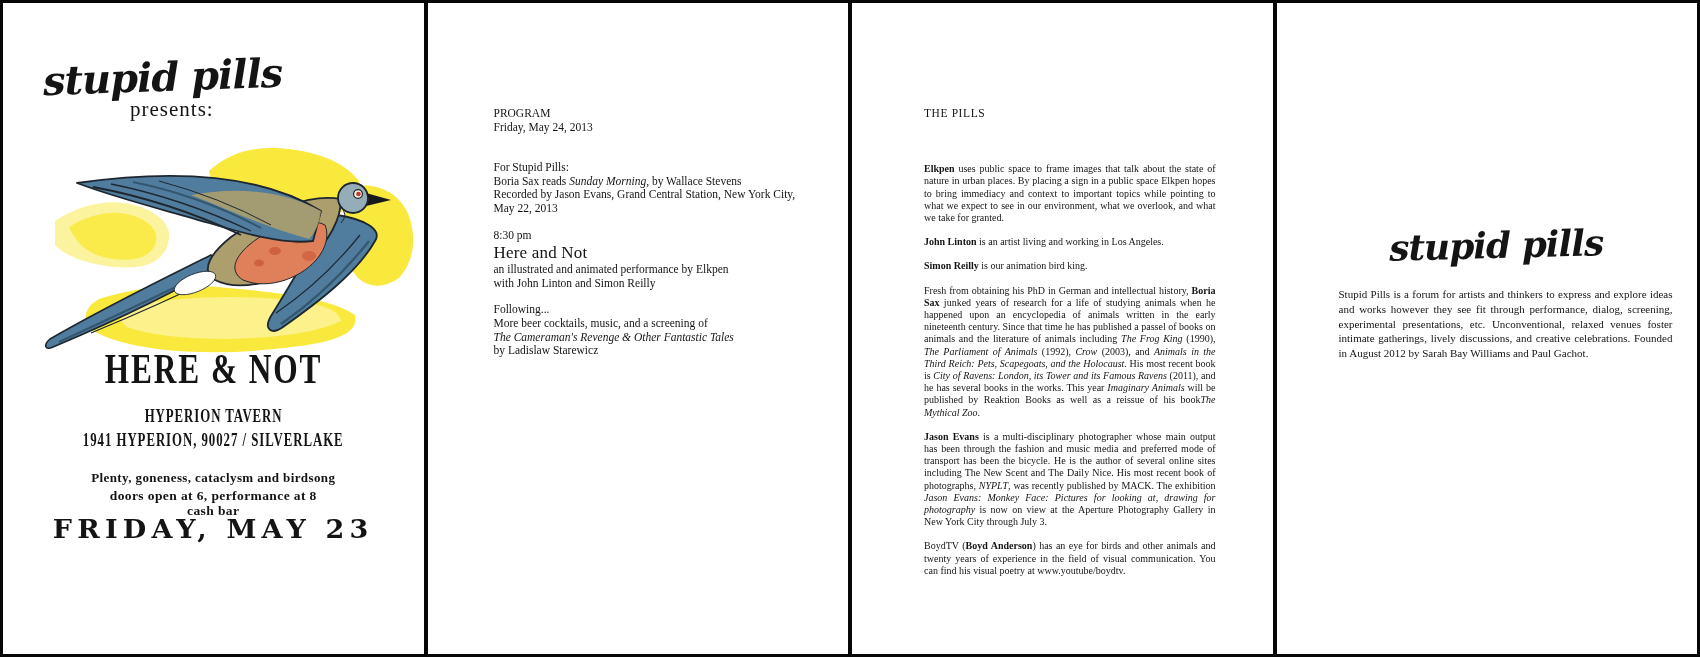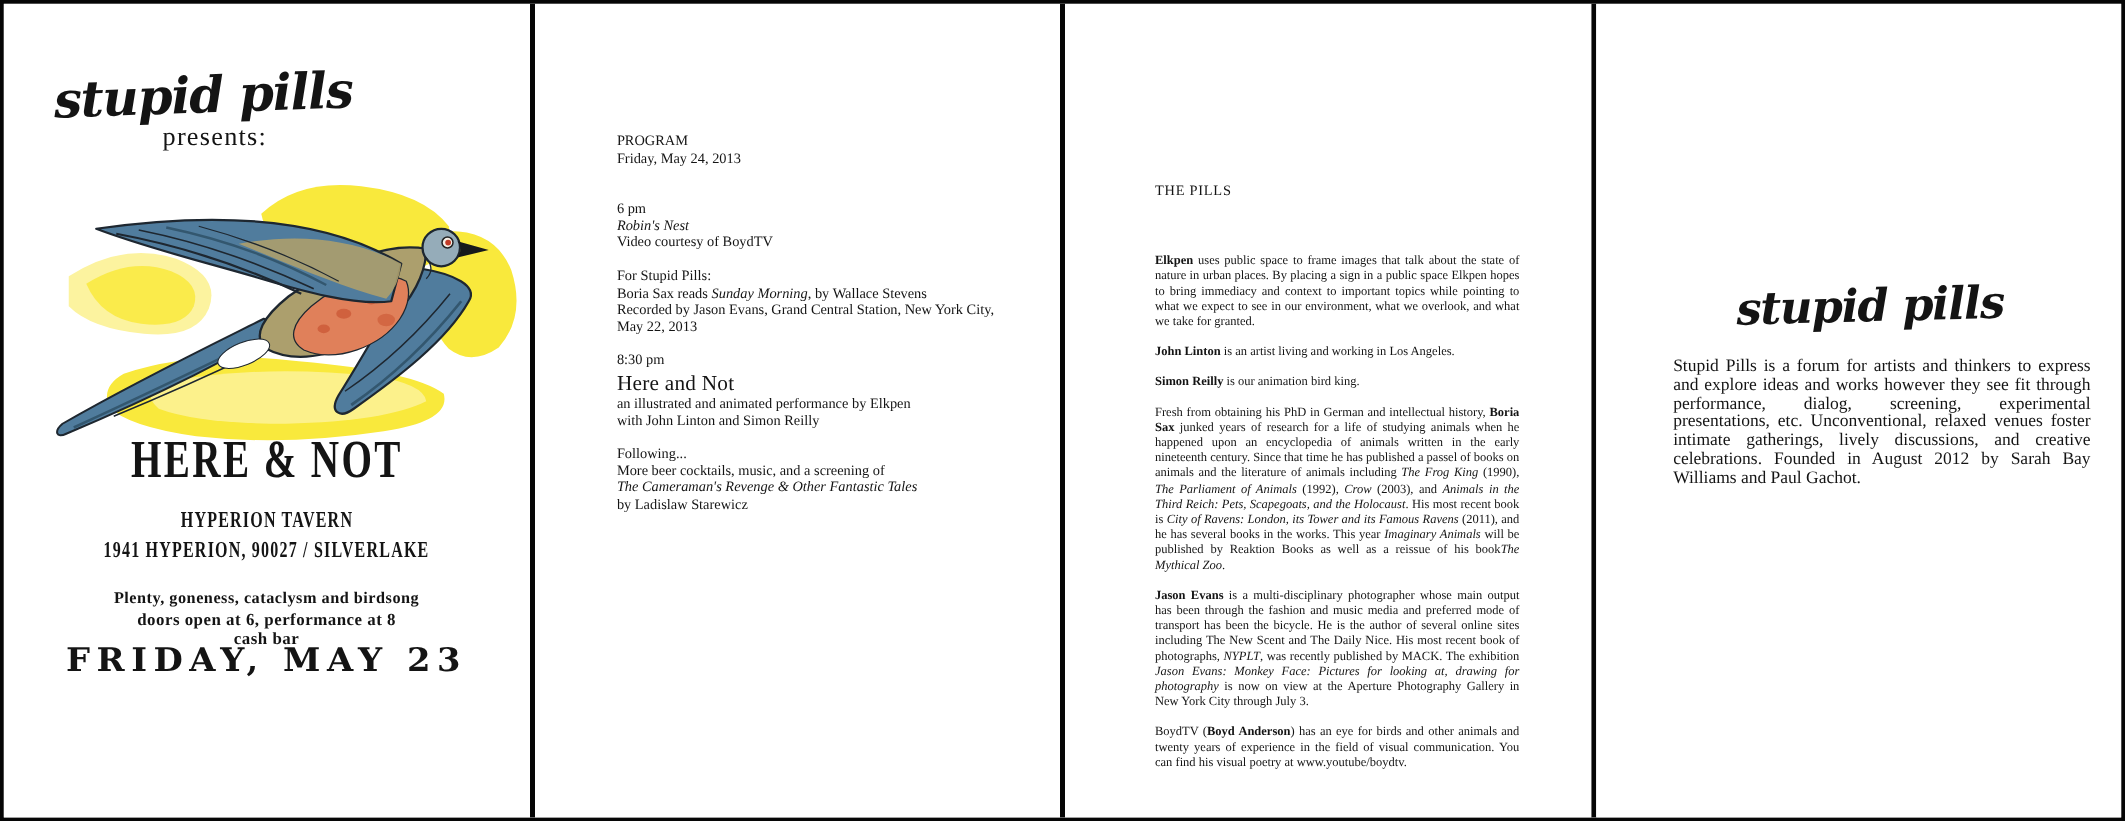--- a/index.html
+++ b/index.html
@@ -52,33 +52,33 @@
   }
 
   
   .program{padding:104px 40px 0 66px; font-size:11.5px; line-height:13.6px;}
   .pblock{margin-bottom:13px;}
   .pblock.first{margin-bottom:27px;}
   .line-big{font-size:17px; line-height:21px; letter-spacing:.2px;}
 
   
   .pills{padding:104px 57px 0 72px; font-size:10px; line-height:12.2px;}
-  .pills-heading{font-size:11.5px; letter-spacing:.6px; margin-bottom:44px;margin-top:40px;}
+  .pills-heading{font-size:11.5px; letter-spacing:.6px; margin-bottom:44px;}
   .pills p{text-align:justify; margin-bottom:12px;}
 
   
   .about{text-align:center;}
   .about-logo{
     margin-top:224px; display:inline-block; margin-left:18px;
     font:italic 700 36px/1 "DejaVu Serif",serif; letter-spacing:-1px;
     transform:rotate(-1.5deg); white-space:nowrap;
   }
   .about-par{
     margin:24px 28px 0 62px; width:334px; text-align:justify;
-    font-size:14px; line-height:14.8px;
+    font-size:11px; line-height:14.8px;
   }
 
   .b{font-weight:bold;}
   .i{font-style:italic;}
 </style>
 </head>
 <body>
 
 <div class="sheet">
 
@@ -148,25 +148,20 @@
     <div class="center-line bigdate"><span>FRIDAY, MAY 23</span></div>
   </div>
 
   <div class="divider"></div>
 
   <div class="panel">
     <div class="program">
       <div class="pblock first">
         <div><span>PROGRAM</span></div>
         <div><span>Friday, May 24, 2013</span></div>
-      </div>
-      <div class="pblock">
-        <div><span>6 pm</span></div>
-        <div><span class="i">Robin's Nest</span></div>
-        <div><span>Video courtesy of BoydTV</span></div>
       </div>
       <div class="pblock">
         <div><span>For Stupid Pills:</span></div>
         <div><span>Boria Sax reads </span><span class="i">Sunday Morning</span><span>, by Wallace Stevens</span></div>
         <div><span>Recorded by Jason Evans, Grand Central Station, New York City,</span></div>
         <div><span>May 22, 2013</span></div>
       </div>
       <div class="pblock">
         <div><span>8:30 pm</span></div>
         <div class="line-big"><span>Here and Not</span></div>

